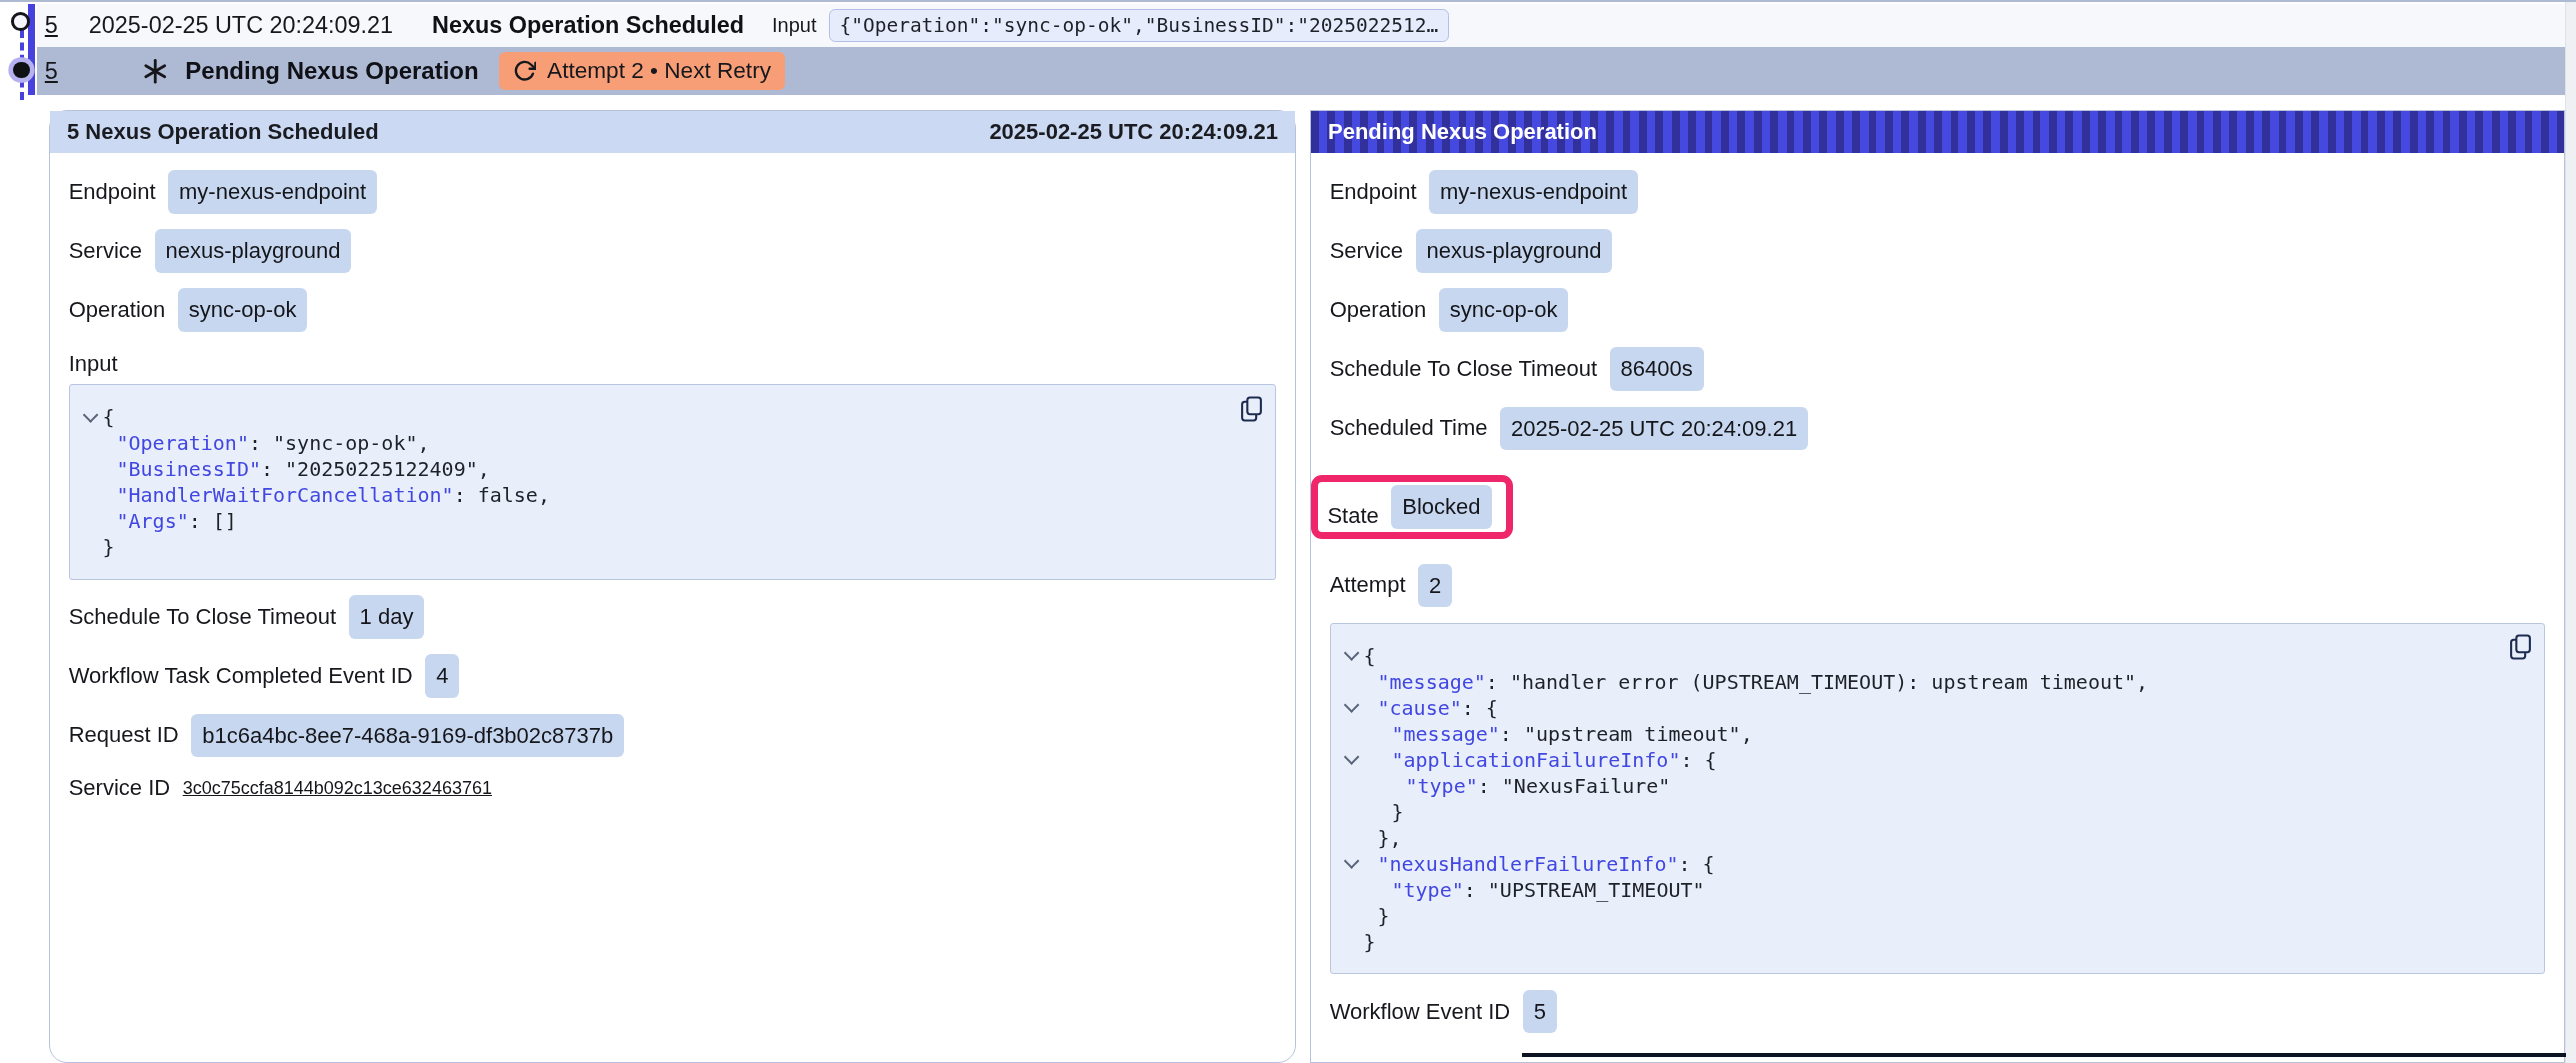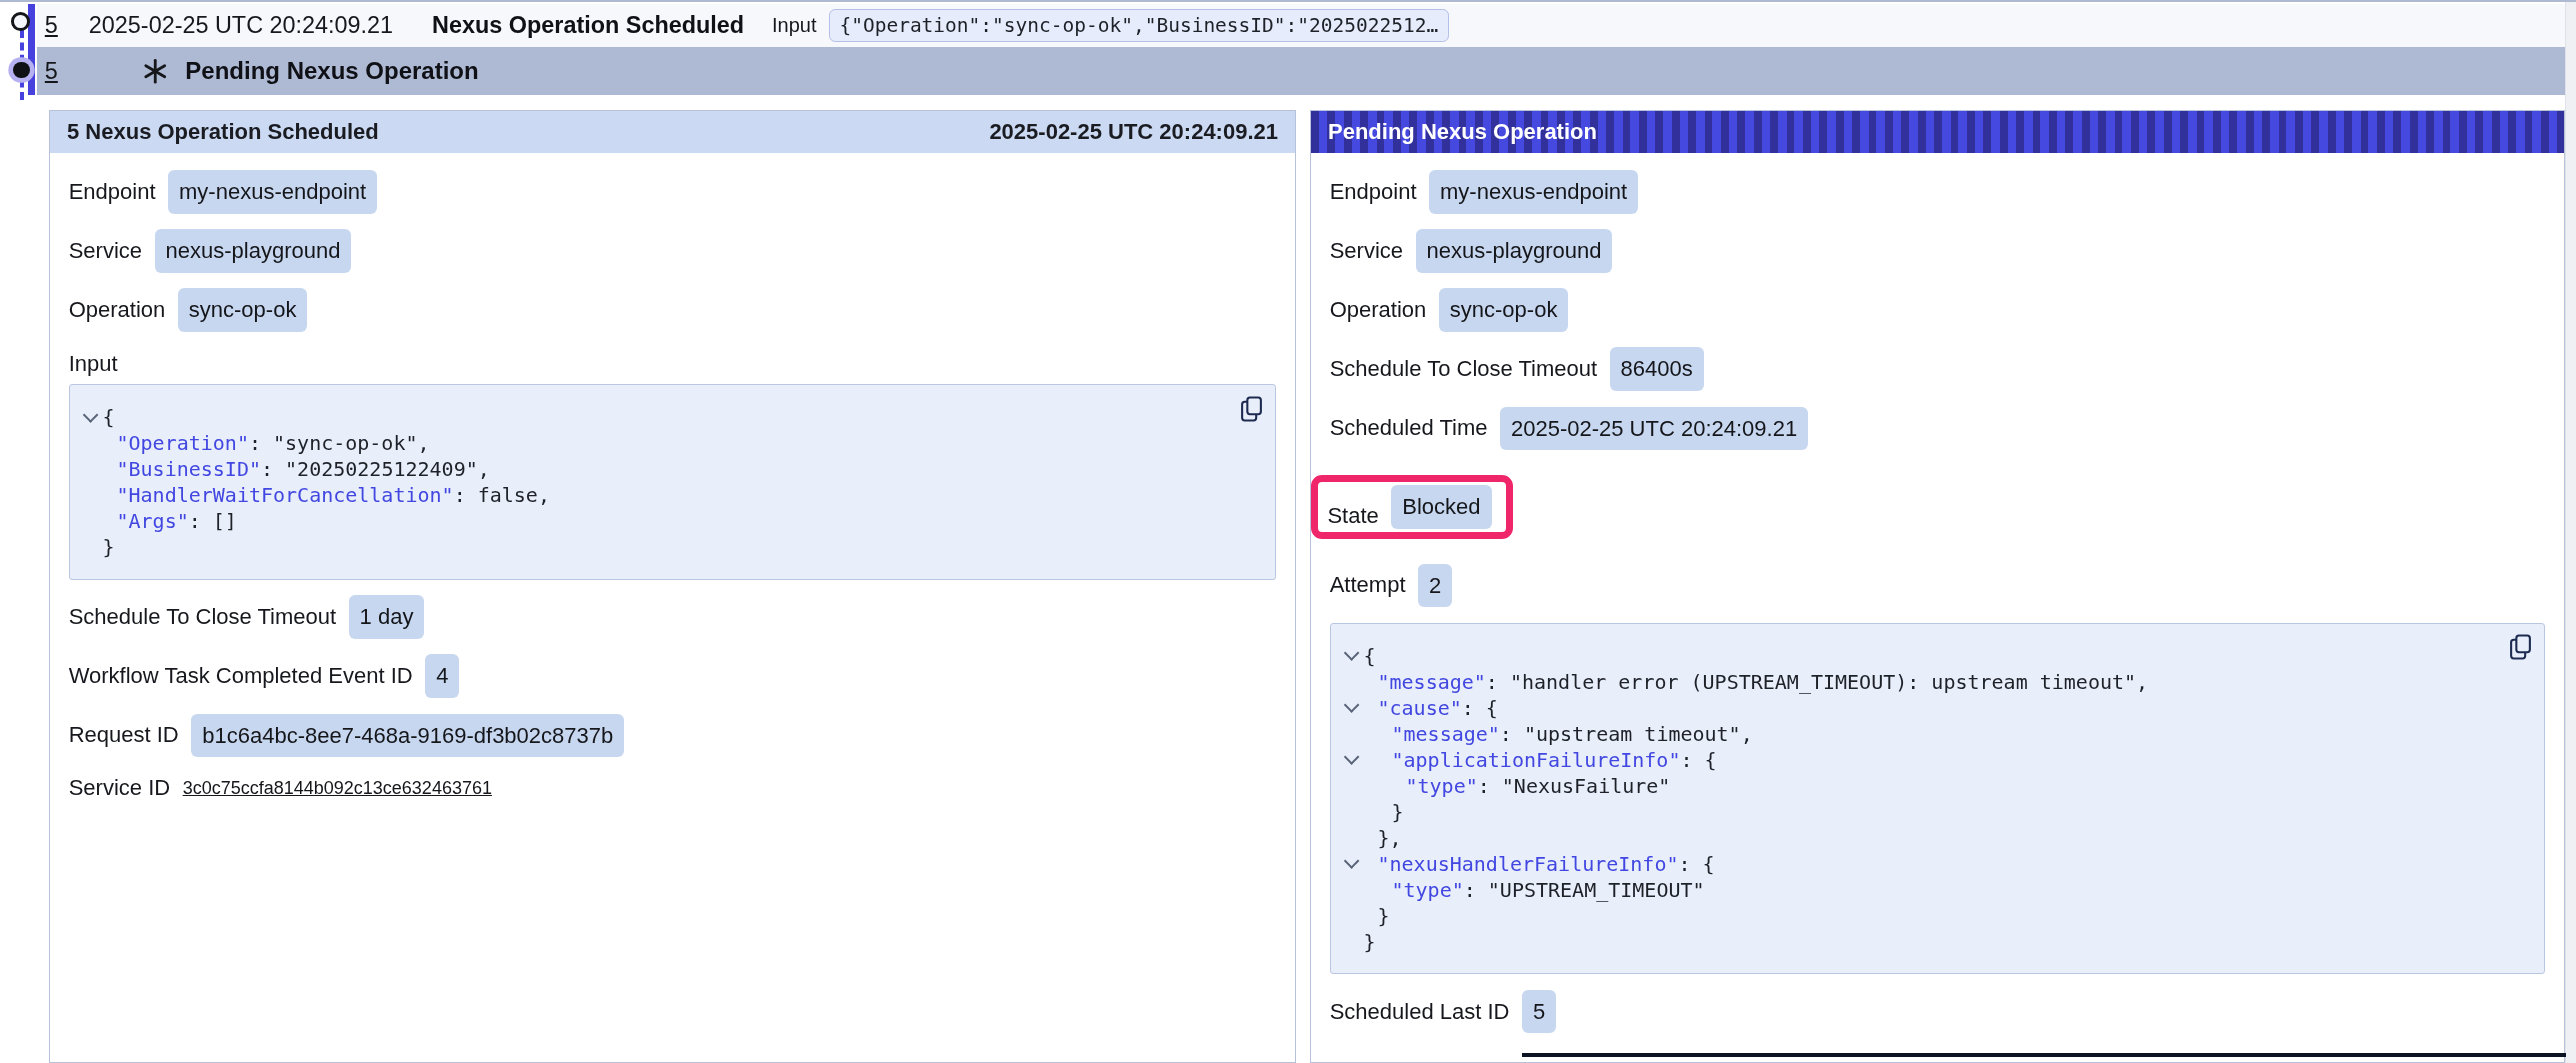--- a/index.html
+++ b/index.html
@@ -26,21 +26,21 @@
   
   .tl-dash{position:absolute;left:19.5px;top:28px;height:70px;width:0;border-left:4.7px dashed #4741dd;}
   .tl-dot-open{position:absolute;left:11px;top:10px;width:18.7px;height:18.7px;border-radius:50%;
     background:#f4f6fb;border:3.1px solid #15161a;box-sizing:border-box;z-index:2;}
   .tl-dot-filled{position:absolute;left:13.3px;top:60px;width:16.4px;height:16.4px;border-radius:50%;
     background:#101114;box-shadow:0 0 0 4.7px #b6b1f1;z-index:2;}
   .tl-accent{position:absolute;left:28px;top:2.3px;width:7px;height:91px;background:#4741dd;}
 
   
   .panel{position:absolute;top:108px;bottom:0;background:#fff;border:1.6px solid #b6c2da;box-sizing:border-box;}
-  .panel.left{left:49px;width:1247px;}
+  .panel.left{left:49px;width:1247px;border-radius:18px;}
   .panel.right{left:1310px;width:1255px;}
   .panel-header{height:42px;display:flex;align-items:center;justify-content:space-between;
     padding:0 17px;font-size:22px;font-weight:600;}
   .panel-header.light{background:#cbdaf2;color:#1a1c22;}
   .panel-header.striped{background:repeating-linear-gradient(90deg,#32309b 0 7.8px,#4549e0 7.8px 16.4px);color:#ffffff;}
   .panel-body{padding:1.6px 18.7px 0 18.7px;}
 
   .field-row{display:flex;align-items:center;gap:12.5px;margin:15.6px 0;min-height:31px;font-size:22px;}
   .f-label{color:#17181d;white-space:nowrap;}
   .badge{background:#c7d7f0;border-radius:6.2px;padding:8px 11px;font-size:22px;line-height:1.25;
@@ -91,20 +91,27 @@
     <span class="asterisk-wrap">
       <svg width="26.5" height="26.5" viewBox="0 0 34 34">
         <g stroke="#16171b" stroke-width="3.6" stroke-linecap="round">
           <line x1="17" y1="3" x2="17" y2="31"></line>
           <line x1="4.9" y1="10" x2="29.1" y2="24"></line>
           <line x1="4.9" y1="24" x2="29.1" y2="10"></line>
         </g>
       </svg>
     </span>
     <span class="evt-title">Pending Nexus Operation</span>
+    <span class="attempt-badge">
+      <svg width="23.4" height="23.4" viewBox="0 0 24 24" fill="none" stroke="#16171b" stroke-width="2.4" stroke-linecap="round" stroke-linejoin="round">
+        <polyline points="23 4 23 10 17 10"></polyline>
+        <path d="M20.49 15a9 9 0 1 1-2.12-9.36L23 10"></path>
+      </svg>
+      <span>Attempt 2 • Next Retry</span>
+    </span>
   </div>
 
   <section class="panel left">
     <header class="panel-header light">
       <span>5 Nexus Operation Scheduled</span>
       <span>2025-02-25 UTC 20:24:09.21</span>
     </header>
     <div class="panel-body">
       <div class="field-row">
         <span class="f-label">Endpoint</span>
@@ -275,21 +282,21 @@
               <span class="code" style="padding-left: 14px;"><span class="seg-p">}</span></span>
             </div>
             <div class="json-line">
               <span class="chev"></span>
               <span class="code" style="padding-left: 0px;"><span class="seg-p">}</span></span>
             </div>
           </div>
       </div>
 
       <div class="field-row">
-        <span class="f-label">Scheduled Last ID</span>
+        <span class="f-label">Workflow Event ID</span>
         <span class="badge">5</span>
       </div>
 
       
     </div>
     <div class="bottom-line"></div>
   </section>
 
   <div class="scroll-gutter"></div>
 </div>

